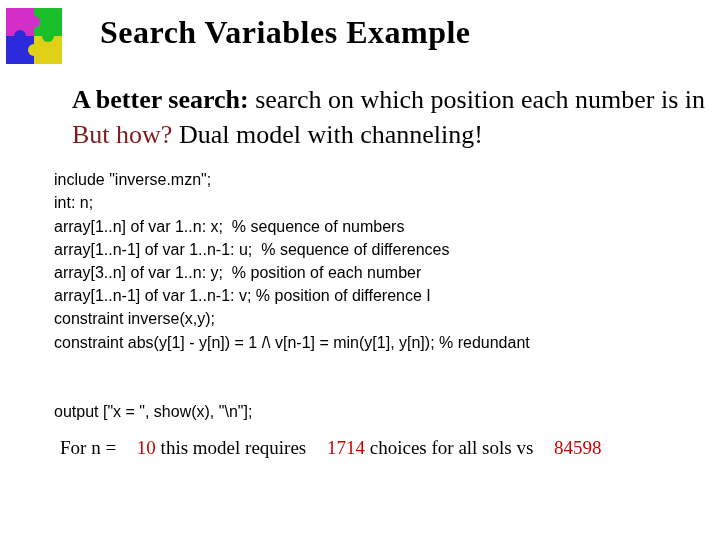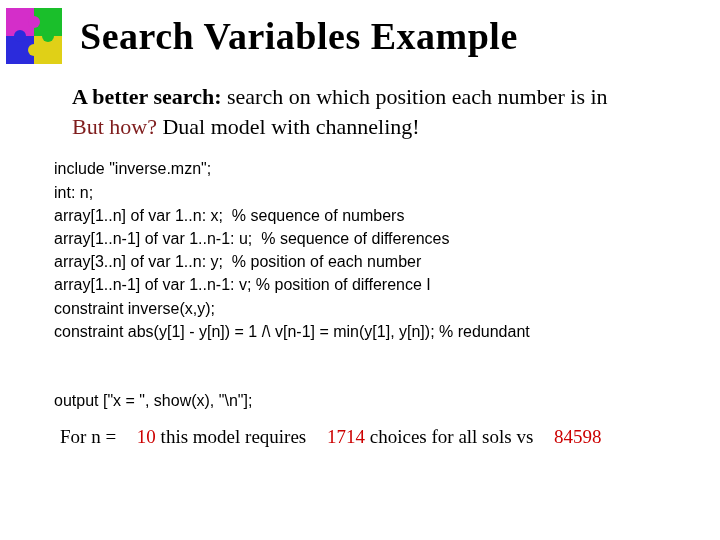--- a/index.html
+++ b/index.html
@@ -17,27 +17,28 @@
     align-items: flex-start;
     padding: 8px 0 0 6px;
   }
   .puzzle-icon {
     width: 56px;
     height: 56px;
     flex: none;
     margin-right: 18px;
   }
   .title {
-    font-size: 38px;
+    font-size: 32px;
     font-weight: bold;
     margin-top: 6px;
     letter-spacing: 0.5px;
+    margin-left: 20px;
   }
   .intro {
-    font-size: 22px;
+    font-size: 26px;
     margin: 18px 12px 0 72px;
     line-height: 1.35;
   }
   .intro .bold { font-weight: bold; }
   .intro .blue { color: #7f1d1d; }
   .code-block {
     font-family: Arial, Helvetica, sans-serif;
     font-size: 16px;
     margin: 16px 0 0 54px;
     line-height: 1.45;

